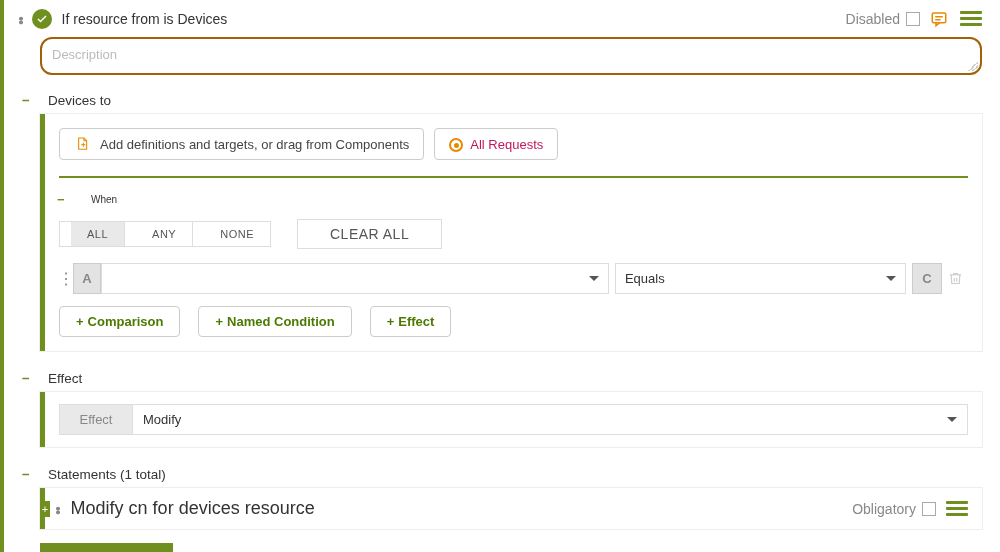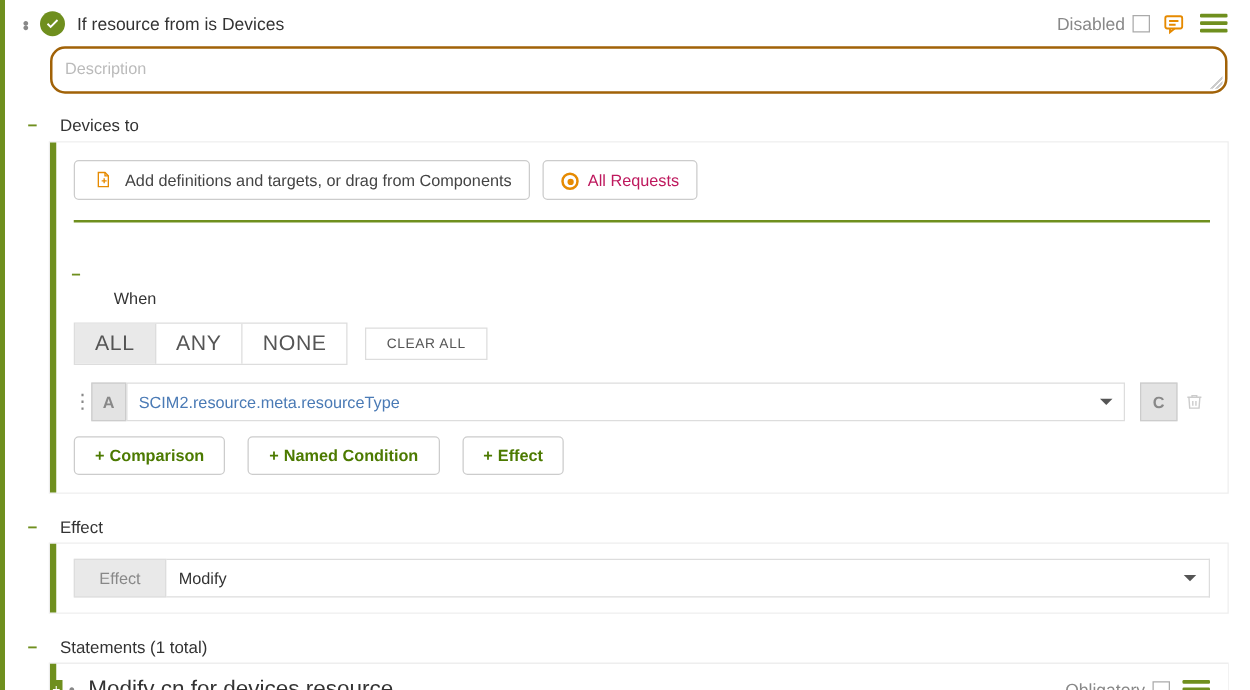--- a/index.html
+++ b/index.html
@@ -76,27 +76,27 @@
   }
   .btn.orange-outline { color:#be185d; }
   .btn .bullseye { width:14px; height:14px; margin-right:7px; border:2px solid #e68a00; border-radius:50%; display:inline-flex; align-items:center; justify-content:center;}
   .btn .bullseye::after{ content:""; width:5px; height:5px; background:#e68a00; border-radius:50%;}
   .add-def-icon { width:16px; height:16px; margin-right:10px; display:inline-block;}
   .add-def-icon svg { width:16px; height:16px; stroke:#e68a00; fill:none; stroke-width:1.6;}
 
   .divider { border:none; border-top:2px solid #6f8f1e; margin:16px 0 14px 0; }
 
   .when-row { display:flex; align-items:center; margin-bottom:12px;}
-  .when-label { font-size:13px; margin-left:8px;margin-top:39px;}
+  .when-label { font-size:10px; margin-left:8px;}
 
   .seg-group { display:inline-flex; border:1px solid #ddd;}
-  .seg { padding:6px 16px; font-size:17px; letter-spacing:0.5px; color:#555; cursor:pointer; border-right:1px solid #ddd;}
+  .seg { padding:6px 16px; font-size:11px; letter-spacing:0.5px; color:#555; cursor:pointer; border-right:1px solid #ddd;margin-left:11px;}
   .seg:last-child{ border-right:none;}
   .seg.active { background:#e9e9e9; }
-  .clear-all-btn { border:1px solid #ddd; padding:6px 16px; font-size:11px; letter-spacing:0.5px; color:#555; cursor:pointer; margin-left:14px;}
+  .clear-all-btn { border:1px solid #ddd; padding:6px 32px; font-size:14px; letter-spacing:0.5px; color:#555; cursor:pointer; margin-left:26px;}
 
   .cond-row { display:flex; align-items:stretch; margin-bottom:12px; }
   .grip-col { width:14px; background:transparent; display:flex; align-items:center; justify-content:center; cursor:grab;}
   .grip-col .gd { color:#888; font-size:16px; line-height:4px;}
   .cond-badge { width:28px; background:#e3e3e3; color:#888; font-weight:bold; display:flex; align-items:center; justify-content:center; border:1px solid #ccc;}
   .cond-field { flex:1; border:1px solid #ddd; padding:7px 9px; display:flex; align-items:center; min-width:0;}
   .cond-field.attr { color:#4a7ab5; }
   .cond-field .caret { margin-left:auto; border-left:5px solid transparent; border-right:5px solid transparent; border-top:5px solid #555;}
   .gap { width:6px;}
   .literal-badge { width:30px; background:#e3e3e3; color:#888; font-weight:bold; display:flex; align-items:center; justify-content:center; border:1px solid #ccc;}
@@ -196,24 +196,27 @@
       </div>
       <div class="clear-all-btn">CLEAR ALL</div>
     </div>
 
     <div class="cond-row">
       <div class="grip-col">
           <span class="gd">⋮</span>
         </div>
       <div class="cond-badge">A</div>
       <div class="cond-field attr" style="flex:1.35">
-        <span>SCIM2.resource.meta.resourceType</span>
         <span class="caret"></span>
       </div>
       <div class="gap"></div>
+      <div class="cond-field" style="flex:0.75">
+        <span>Equals</span>
+        <span class="caret"></span>
+      </div>
       <div class="gap"></div>
       <div class="literal-badge">C</div>
       <div class="trash">
         <svg viewBox="0 0 24 24">
             <polyline points="3 6 5 6 21 6"></polyline>
             <path d="M19 6l-1 14H6L5 6"></path>
             <path d="M10 11v6M14 11v6"></path>
             <path d="M9 6V4h6v2"></path>
           </svg>
       </div>

